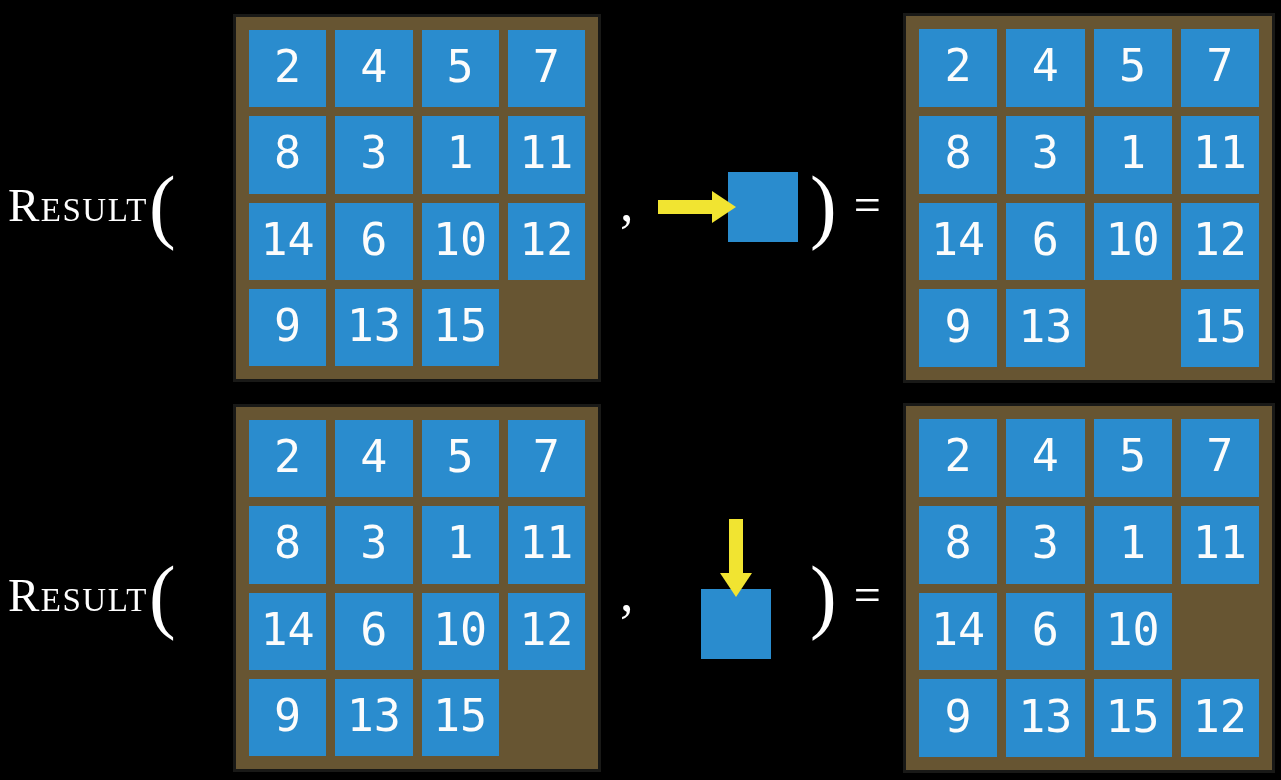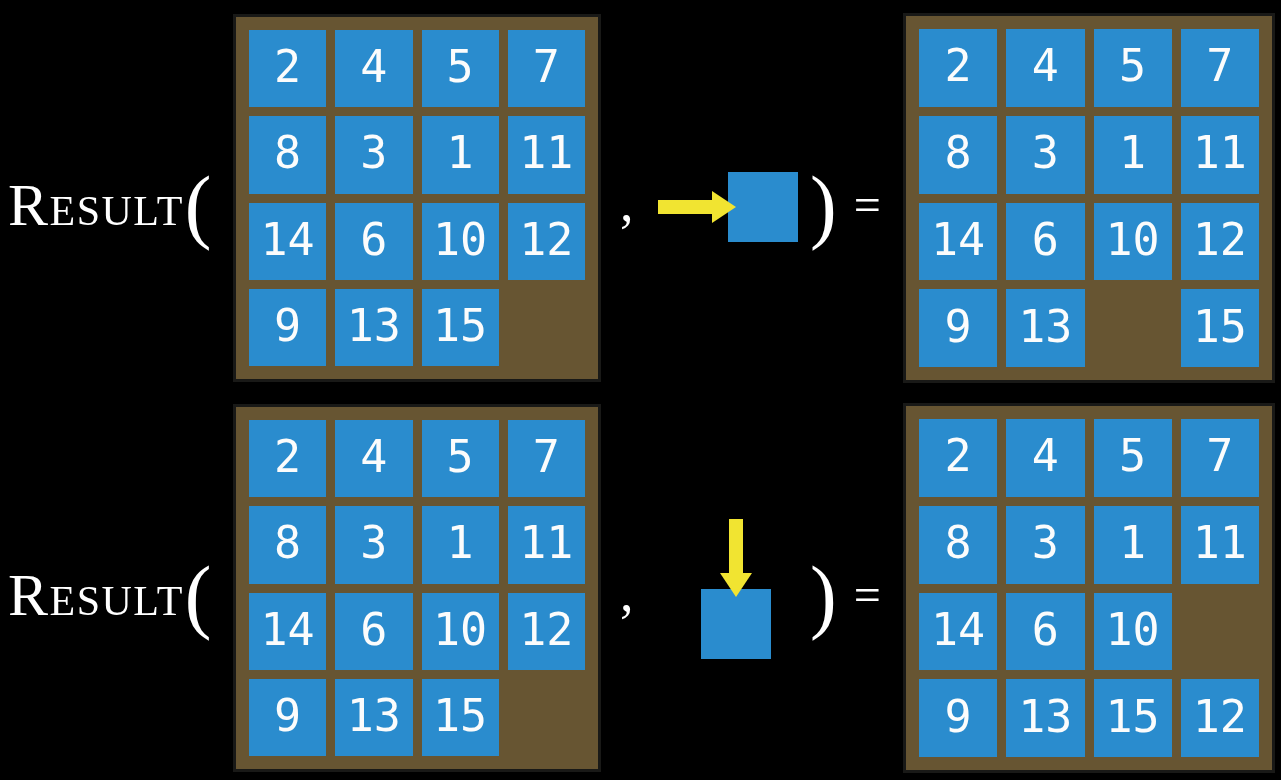--- a/index.html
+++ b/index.html
@@ -28,21 +28,21 @@
   .func {
     position: absolute;
     left: 8px;
     top: 150px;
     height: 110px;
     display: flex;
     align-items: center;
     color: #fff;
   }
   .func-name {
-    font-size: 60px;
+    font-size: 47px;
     font-variant: small-caps;
     letter-spacing: 1.5px;
     line-height: 1;
   }
   .paren {
     font-size: 80px;
     font-weight: 400;
     line-height: 0.9;
     color: #fff;
     transform: scaleY(1.04);

